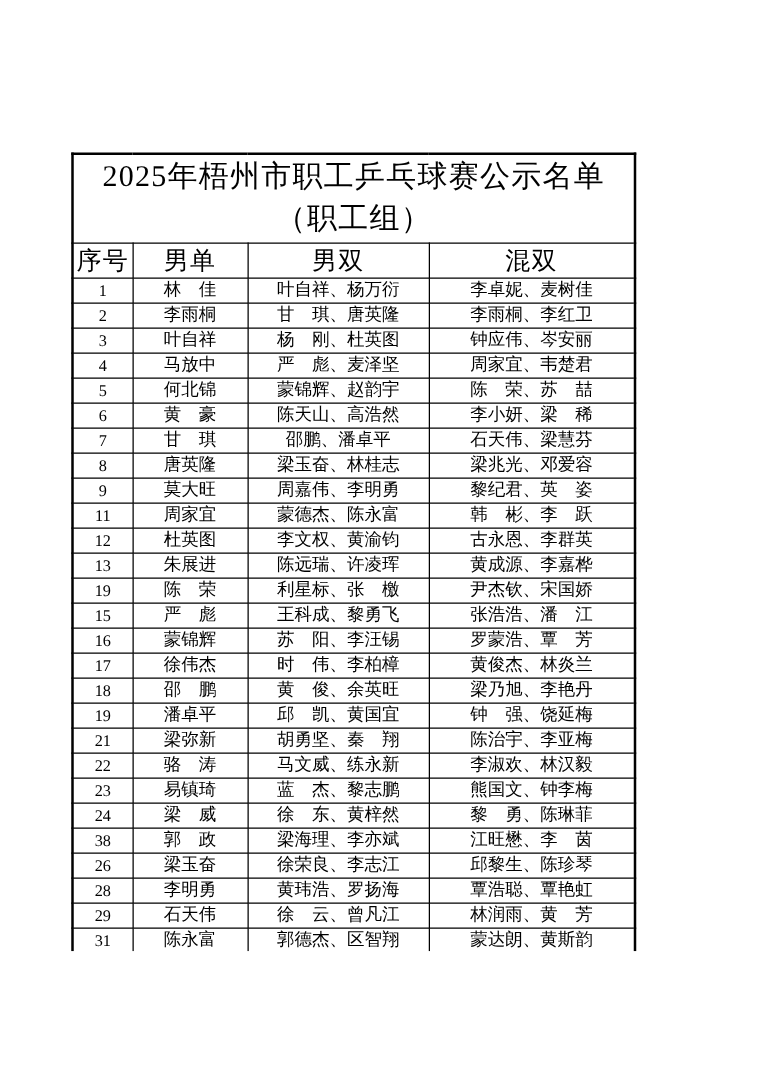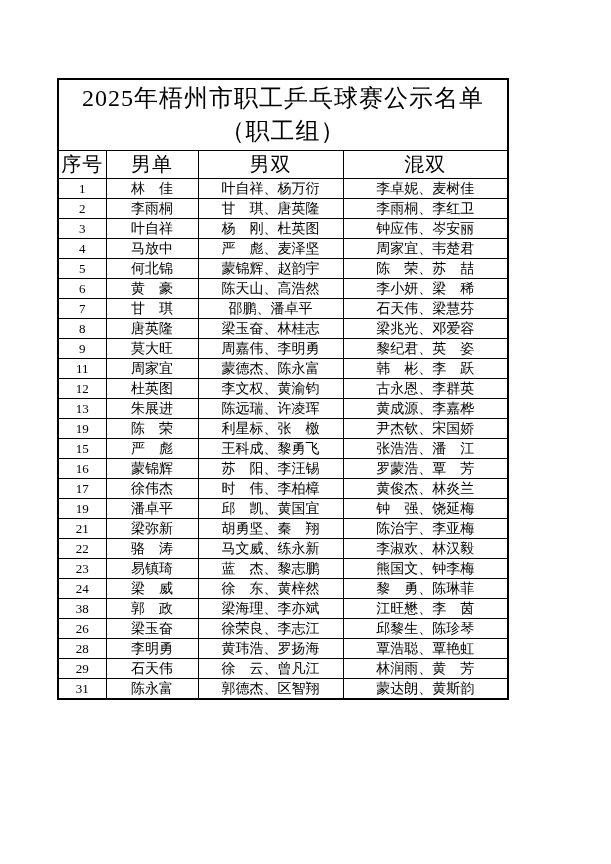--- a/index.html
+++ b/index.html
@@ -8,20 +8,21 @@
     background: #ffffff;
   }
   .page {
     position: relative;
     width: 611px;
     height: 717px;
     background: #ffffff;
     font-family: "Liberation Serif", "DejaVu Serif", serif;
     color: #000000;
     overflow: hidden;
+    margin-top: 44px;
   }
   table.roster {
     position: absolute;
     left: 57px;
     top: 78px;
     width: 450px;
     border-collapse: collapse;
     table-layout: fixed;
     border: 2px solid #000000;
   }
@@ -174,20 +175,26 @@
           <td class="c2">苏　阳、李汪锡</td>
           <td class="c3">罗蒙浩、覃　芳</td>
         </tr>
         <tr>
           <td class="c0">17</td>
           <td class="c1">徐伟杰</td>
           <td class="c2">时　伟、李柏樟</td>
           <td class="c3">黄俊杰、林炎兰</td>
         </tr>
         <tr>
+          <td class="c0">18</td>
+          <td class="c1">邵　鹏</td>
+          <td class="c2">黄　俊、余英旺</td>
+          <td class="c3">梁乃旭、李艳丹</td>
+        </tr>
+        <tr>
           <td class="c0">19</td>
           <td class="c1">潘卓平</td>
           <td class="c2">邱　凯、黄国宜</td>
           <td class="c3">钟　强、饶延梅</td>
         </tr>
         <tr>
           <td class="c0">21</td>
           <td class="c1">梁弥新</td>
           <td class="c2">胡勇坚、秦　翔</td>
           <td class="c3">陈治宇、李亚梅</td>

